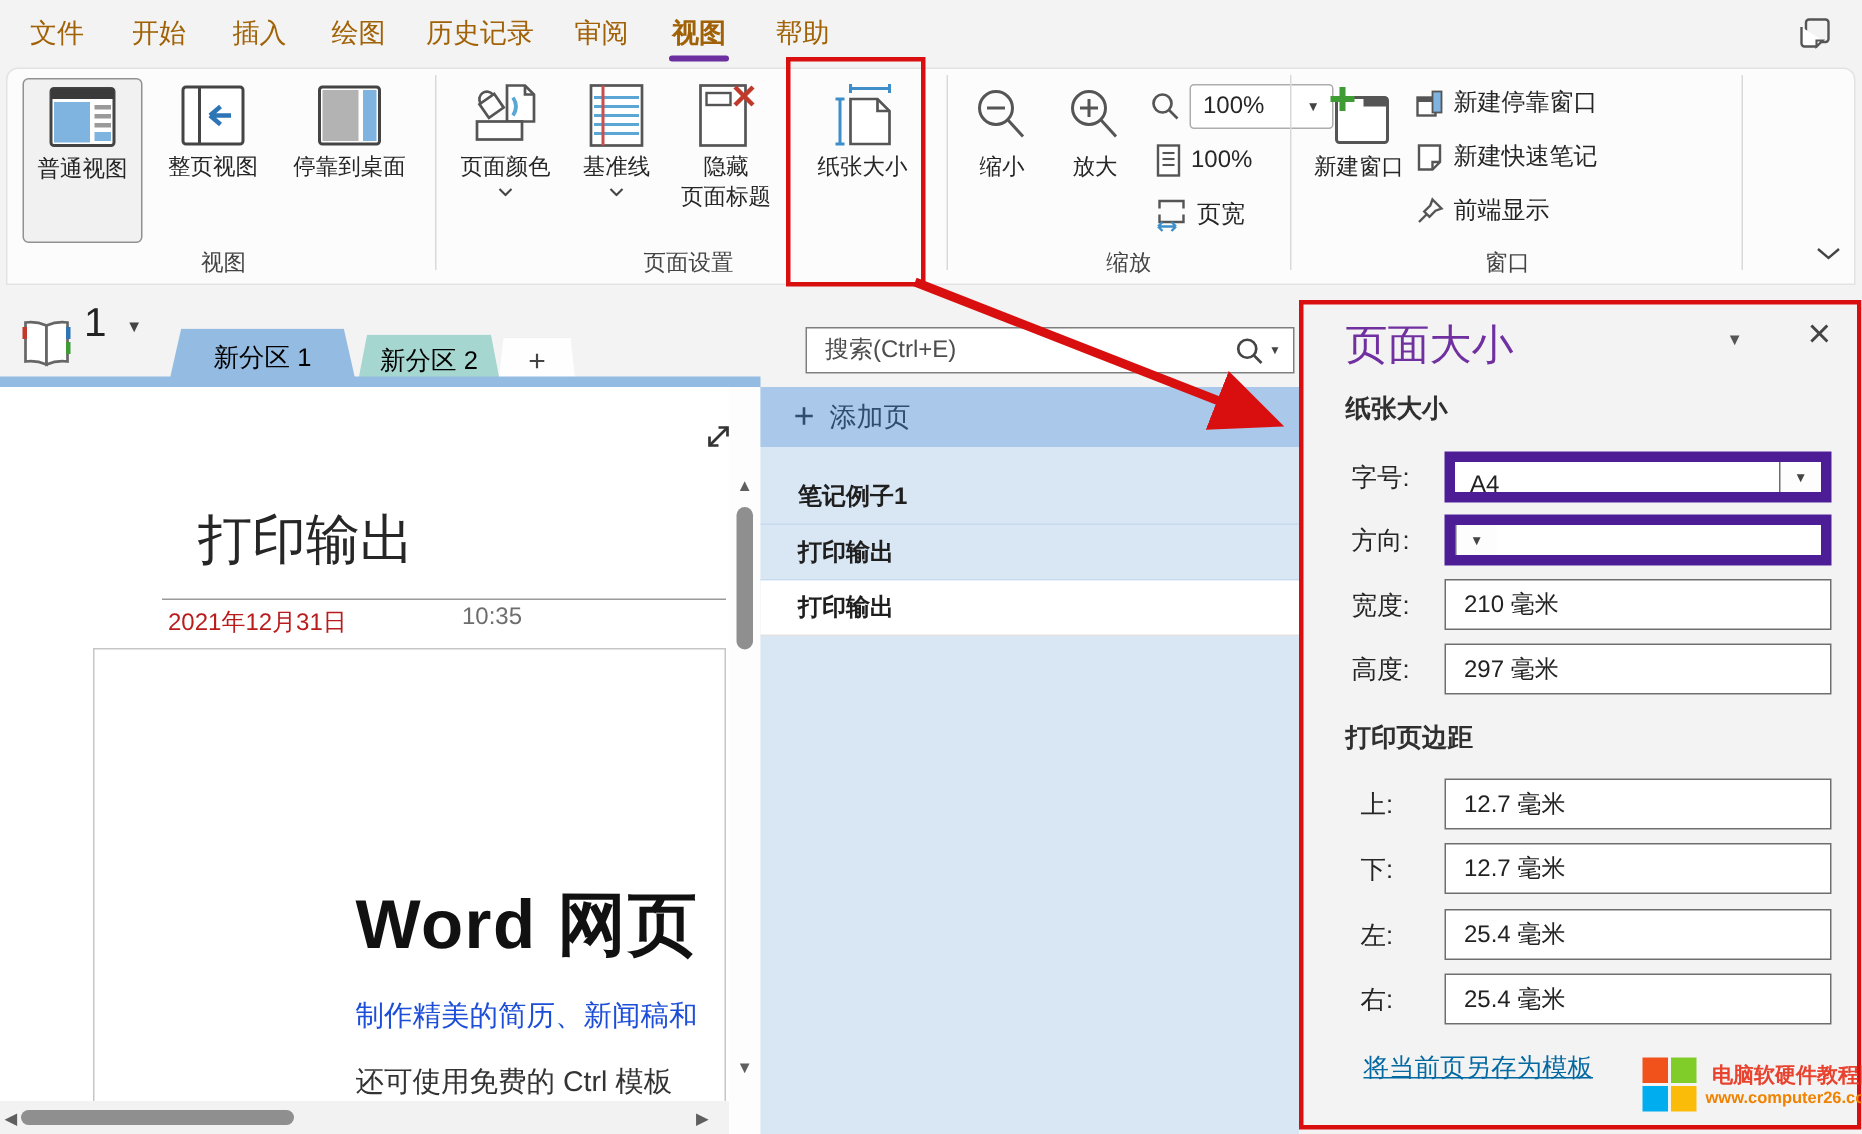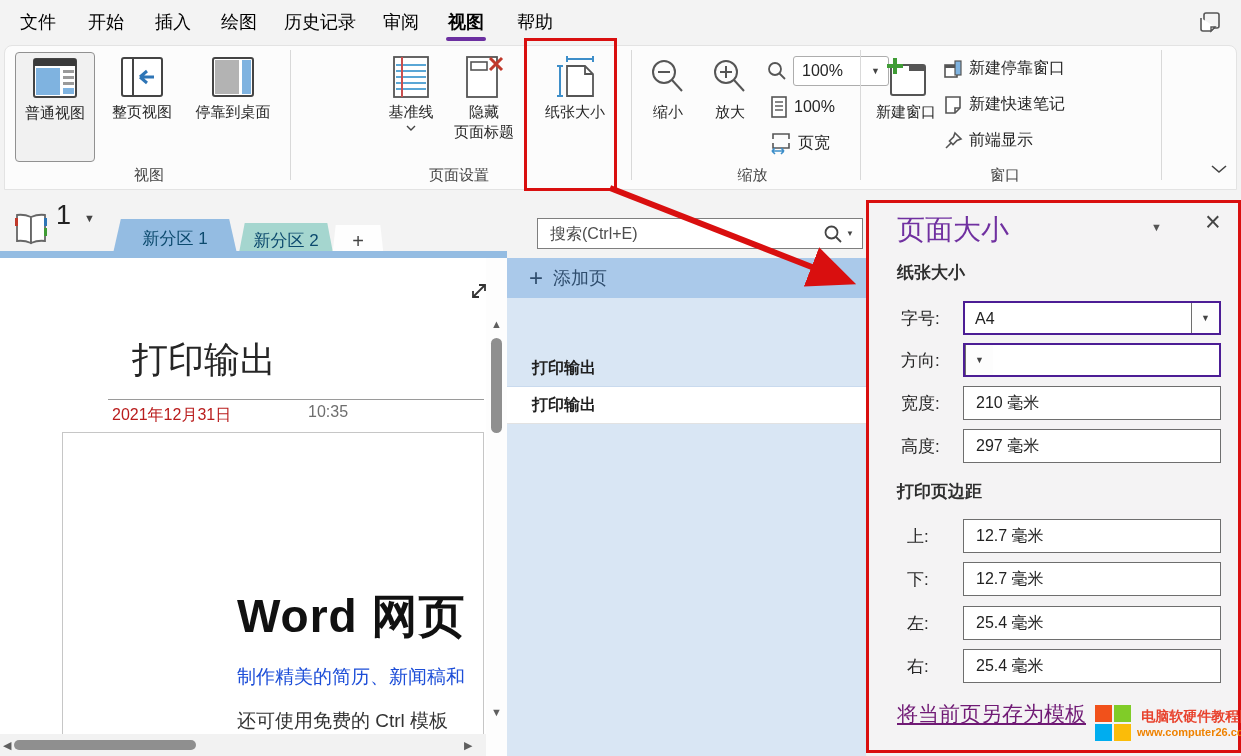--- a/index.html
+++ b/index.html
@@ -1,21 +1,21 @@
 <!DOCTYPE html>
 <html><head>
 <meta charset="utf-8">
 <style>
   * { margin:0; padding:0; box-sizing:border-box; }
   html,body { width:1241px; height:756px; overflow:hidden; }
   body { font-family:"Liberation Sans","DejaVu Sans",sans-serif; background:#f3f3f3; position:relative; color:#262626; }
 
   
   .menubar { position:absolute; left:0; top:0; width:1241px; height:45px; background:#f3f3f3; }
-  .mitem { position:absolute; top:10px; font-size:18px; color:#000000; cursor:default; }
+  .mitem { position:absolute; top:10px; font-size:18px; color:#a16207; cursor:default; }
   .mitem.active { font-weight:bold; }
   .mitem.active::after { content:""; position:absolute; left:-2px; right:-2px; bottom:-7px; height:4px; background:#6b2fa0; border-radius:2px; }
   .pages-icon { position:absolute; right:18px; top:10px; }
 
   
   .ribbon { position:absolute; left:4px; top:45px; width:1233px; height:145px; background:#fcfcfc; border:1px solid #e3e3e3; border-radius:8px 8px 0 0; }
   .rdivider { position:absolute; top:4px; width:1px; height:130px; background:#d9d9d9; }
   .glabel { position:absolute; top:120px; text-align:center; font-size:15px; color:#444; }
   .rbtn { position:absolute; top:6px; display:flex; flex-direction:column; align-items:center; cursor:default; }
   .rbtn .ric { height:50px; display:flex; align-items:center; justify-content:center; }
@@ -27,21 +27,21 @@
   .ddglyph { font-size:9px; color:#444; }
 
   
   .redbox { position:absolute; left:524px; top:38px; width:93px; height:153px; border:3px solid #d90f0f; z-index:40; pointer-events:none; }
   .arrow-overlay { position:absolute; left:0; top:0; z-index:50; pointer-events:none; }
 
   
   .navbar { position:absolute; left:0; top:190px; width:1241px; height:68px; background:#f3f3f3; }
   .nb-name { position:absolute; left:56px; top:10px; font-size:27px; color:#222; }
   .nb-dd { position:absolute; left:84px; top:22px; font-size:11px; color:#444; }
-  .sectab { position:absolute; display:flex; align-items:center; justify-content:center; font-size:17px; color:#0c4a6e; clip-path:polygon(7% 0, 93% 0, 100% 100%, 0 100%); }
+  .sectab { position:absolute; display:flex; align-items:center; justify-content:center; font-size:17px; color:#000000; clip-path:polygon(7% 0, 93% 0, 100% 100%, 0 100%); }
   .tab1 { left:112px; top:29px; width:126px; height:39px; background:#94bce2; }
   .tab2 { left:238px; top:33px; width:96px; height:35px; background:#a5d6cf; }
   .tabadd { left:332px; top:35px; width:52px; height:33px; background:#fefefe; filter:drop-shadow(0 0 1px #aaa); font-size:20px; color:#444; }
   .bluestrip { position:absolute; left:0; top:251px; width:507px; height:7px; background:#94bce2; z-index:5; }
   .searchbox { position:absolute; left:537px; top:218px; width:326px; height:31px; background:#fff; border:1px solid #7e7e7e; display:flex; align-items:center; padding:0 8px 0 12px; }
   .searchbox input { flex:1; border:none; outline:none; font-size:16px; color:#737373; font-family:inherit; background:transparent; }
   .searchbox input::placeholder { color:#4d4d4d; }
 
   
   .editor { position:absolute; left:0; top:258px; width:507px; height:498px; background:#fff; overflow:hidden; }
@@ -67,25 +67,25 @@
   .pl-item { position:absolute; left:0; width:100%; height:37px; display:flex; align-items:center; padding-left:25px; font-size:16px; font-weight:600; color:#1f1f1f; border-bottom:1px solid #c9daee; }
   .pl-item.selected { background:#fff; border-bottom:1px solid #e2e2e2; }
 
   
   .taskpane { position:absolute; left:866px; top:200px; width:375px; height:553px; background:#f4f3f4; border:3px solid #d90f0f; z-index:30; }
   .tp-title { position:absolute; left:28px; top:8px; font-size:28px; color:#7030a0; }
   .tp-dd { position:absolute; left:282px; top:18px; font-size:11px; color:#555; }
   .tp-close { position:absolute; left:336px; top:4px; font-size:27px; color:#444; }
   .tp-section { position:absolute; left:28px; font-size:17px; font-weight:bold; color:#2f2f2f; }
   .tp-label { position:absolute; font-size:17px; color:#262626; }
-  .tp-combo { position:absolute; left:94px; width:258px; height:34px; background:#fff; border:2px solid #4c1d95; display:flex; }
+  .tp-combo { position:absolute; left:94px; width:258px; height:34px; background:#fff; border:7px solid #4c1d95; display:flex; }
   .tp-combo .cv { flex:1; font-size:16px; color:#222; line-height:32px; padding-left:10px; }
   .tp-combo .cb { width:28px; border-left:1px solid #6e6e6e; background:#fdfdfd; display:flex; align-items:center; justify-content:center; }
   .tp-input { position:absolute; left:94px; width:258px; height:34px; background:#fff; border:1px solid #6e6e6e; font-size:16px; color:#222; padding-left:12px; font-family:inherit; outline:none; }
-  .tp-link { position:absolute; left:28px; top:497px; font-size:21px; color:#701a75; text-decoration:underline; cursor:pointer; }
+  .tp-link { position:absolute; left:40px; top:497px; font-size:17px; color:#0369a1; text-decoration:underline; cursor:pointer; }
   .wm { position:absolute; left:226px; top:502px; display:flex; align-items:center; gap:6px; }
   .wlogo { display:grid; grid-template-columns:17px 17px; grid-template-rows:17px 17px; gap:2px; }
   .wlogo div { width:17px; height:17px; }
   .wm-txt { display:flex; flex-direction:column; align-items:flex-end; }
   .wm-name { font-size:14px; font-weight:bold; color:#e8432e; white-space:nowrap; }
   .wm-url { font-size:11px; font-weight:bold; color:#ef8200; white-space:nowrap; }
 
   svg { display:block; }
 </style>
 </head>
@@ -142,20 +142,40 @@
           <rect x="4" y="4" width="24" height="34" fill="#b3b3b3"></rect>
           <rect x="31" y="4" width="9" height="34" fill="#7fb3e0"></rect>
         </svg>
     </span>
     <span class="rlb">停靠到桌面</span>
   </div>
   <div class="glabel" style="left:10px; width:268px">视图</div>
 
   <div class="rdivider" style="left:285px"></div>
 
+  <div class="rbtn" style="left:294px; width:76px">
+    <span class="ric">
+      <svg width="46" height="44" viewBox="0 0 46 44">
+          <path d="M24 2 h12 l6 6 v18 h-18 z" fill="#fff" stroke="#555" stroke-width="1.8"></path>
+          <path d="M36 2 v6 h6" fill="none" stroke="#555" stroke-width="1.8"></path>
+          <path d="M28 22 q4 -6 0 -12" fill="none" stroke="#5aa7d6" stroke-width="2.5"></path>
+          <g transform="rotate(-35 14 16)">
+            <rect x="8" y="10" width="12" height="11" fill="#fff" stroke="#555" stroke-width="1.8"></rect>
+            <path d="M9 10 a5 5 0 0 1 10 0" fill="none" stroke="#555" stroke-width="1.8"></path>
+          </g>
+          <rect x="4" y="26" width="30" height="12" fill="#fff" stroke="#555" stroke-width="1.8"></rect>
+        </svg>
+    </span>
+    <span class="rlb">页面颜色</span>
+    <span class="chev">
+        <svg width="10" height="6" viewBox="0 0 10 6">
+          <polyline points="1,1 5,5 9,1" fill="none" stroke="#444" stroke-width="1.4"></polyline>
+        </svg>
+      </span>
+  </div>
   <div class="rbtn" style="left:376px; width:60px">
     <span class="ric">
       <svg width="40" height="44" viewBox="0 0 40 44">
           <rect x="3" y="2" width="34" height="40" fill="#fff" stroke="#555" stroke-width="1.8"></rect>
           <g stroke="#5aa7d6" stroke-width="2">
             <line x1="5" y1="10" x2="35" y2="10"></line>
             <line x1="5" y1="16" x2="35" y2="16"></line>
             <line x1="5" y1="22" x2="35" y2="22"></line>
             <line x1="5" y1="28" x2="35" y2="28"></line>
             <line x1="5" y1="34" x2="35" y2="34"></line>
@@ -380,20 +400,23 @@
     <div class="hthumb"></div>
     <span class="sarrow" style="left:464px; top:5px">▶</span>
   </div>
 </div>
 
 <div class="pagelist">
   <div class="pl-header">
     <span class="pl-plus">+</span>
     <span>添加页</span>
   </div>
+  <div class="pl-item" style="top:55px">
+      <span>笔记例子1</span>
+    </div>
   <div class="pl-item" style="top:92px">
       <span>打印输出</span>
     </div>
   <div class="pl-item selected" style="top:129px">
       <span>打印输出</span>
     </div>
 </div>
 
 <div class="taskpane">
   <div class="tp-title">页面大小</div>

